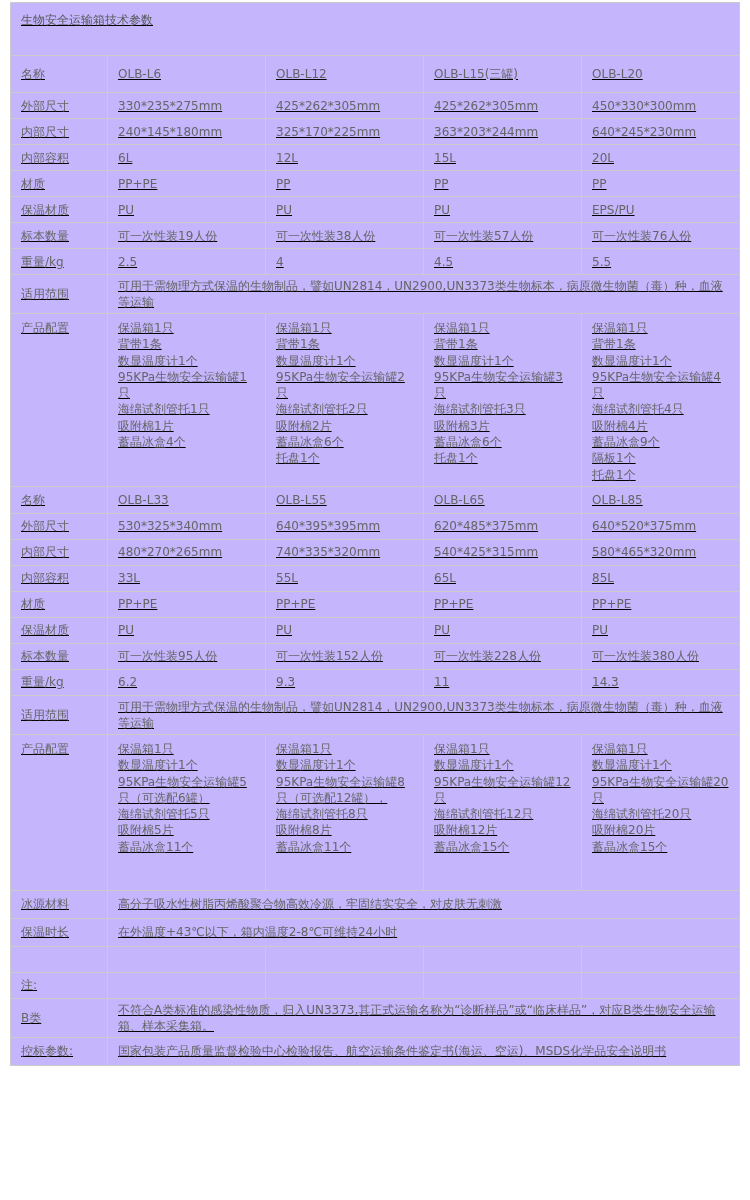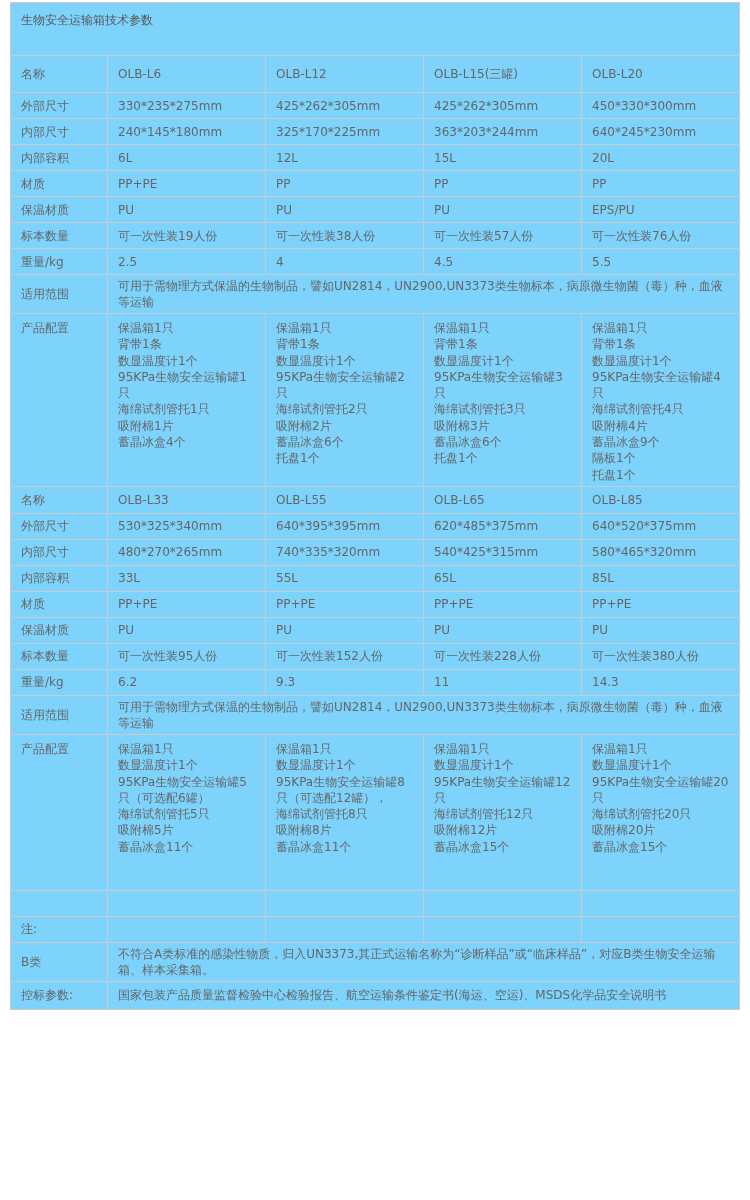--- a/index.html
+++ b/index.html
@@ -1,18 +1,18 @@
 <!DOCTYPE html>
 <html><head>
 <meta charset="utf-8">
 <style>
   html,body{margin:0;padding:0;background:#ffffff;}
   body{width:750px;height:1200px;font-family:"DejaVu Sans","Liberation Sans",sans-serif;}
   .page{padding:2px 10px;}
-  table{border-collapse:collapse;table-layout:fixed;width:729px;background:#7dd3fc;}
+  table{border-collapse:collapse;table-layout:fixed;width:729px;background:#c4b5fd;text-decoration:underline;}
   col.c0{width:97px}
   col.c1{width:158px}
   td{border:1px solid #cbcbcb;font-size:12px;color:#666666;padding:3px 8px 3px 10px;
      vertical-align:middle;word-break:break-all;line-height:16px;}
   tr.r-title td{height:40px;vertical-align:top;padding-top:9px;color:#595959;}
   tr.rh38 td{height:30px}
   tr.rh28 td{height:20px}
   tr.rh27 td{height:19px}
   tr.rh29 td{height:21px}
   tr.cfg1 td{height:141px;vertical-align:top;padding-top:6px;}
@@ -228,20 +228,28 @@
           </td>
           <td>
             <div class="cfg-line">保温箱1只</div>
             <div class="cfg-line">数显温度计1个</div>
             <div class="cfg-line">95KPa生物安全运输罐20只</div>
             <div class="cfg-line">海绵试剂管托20只</div>
             <div class="cfg-line">吸附棉20片</div>
             <div class="cfg-line">蓄晶冰盒15个</div>
           </td>
         </tr>
+        <tr class="rh29">
+          <td>冰源材料</td>
+          <td colspan="4" class="span-val">高分子吸水性树脂丙烯酸聚合物高效冷源，牢固结实安全，对皮肤无刺激</td>
+        </tr>
+        <tr class="rh29">
+          <td>保温时长</td>
+          <td colspan="4" class="span-val">在外温度+43℃以下，箱内温度2-8℃可维持24小时</td>
+        </tr>
         <tr class="rh27">
           <td></td>
           <td></td>
           <td></td>
           <td></td>
           <td></td>
         </tr>
         <tr class="rh27">
           <td>注:</td>
           <td></td>

